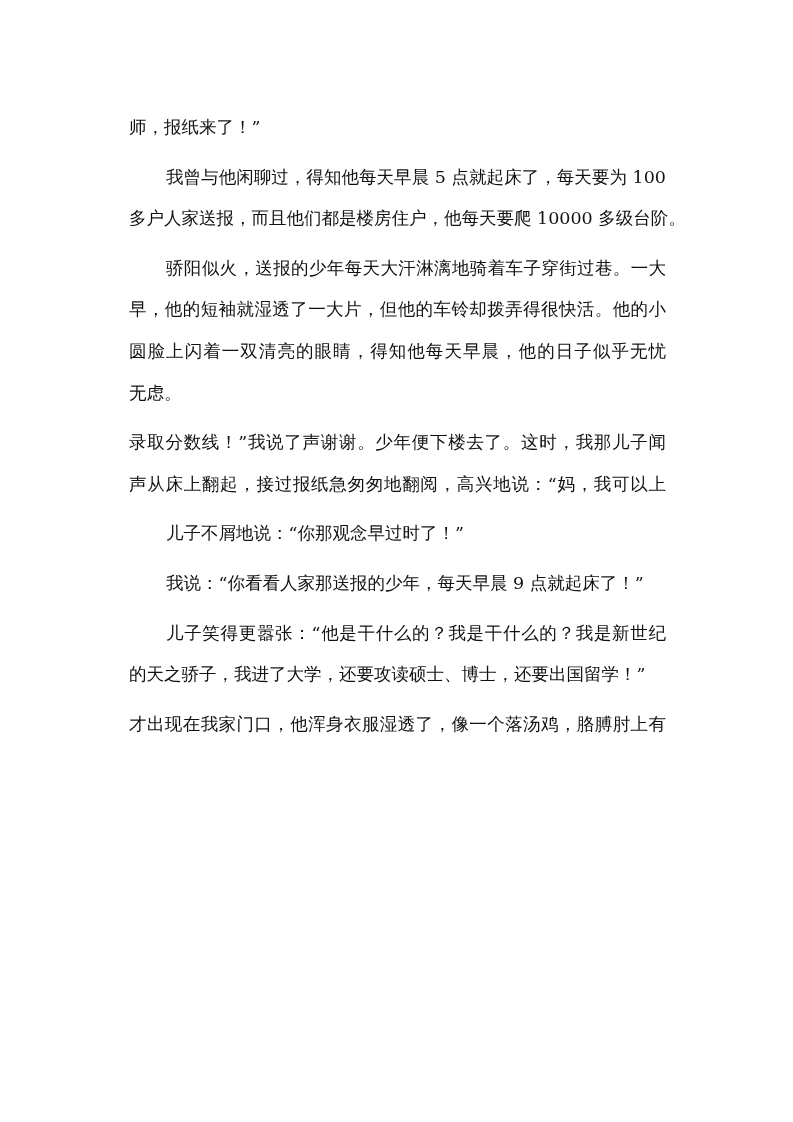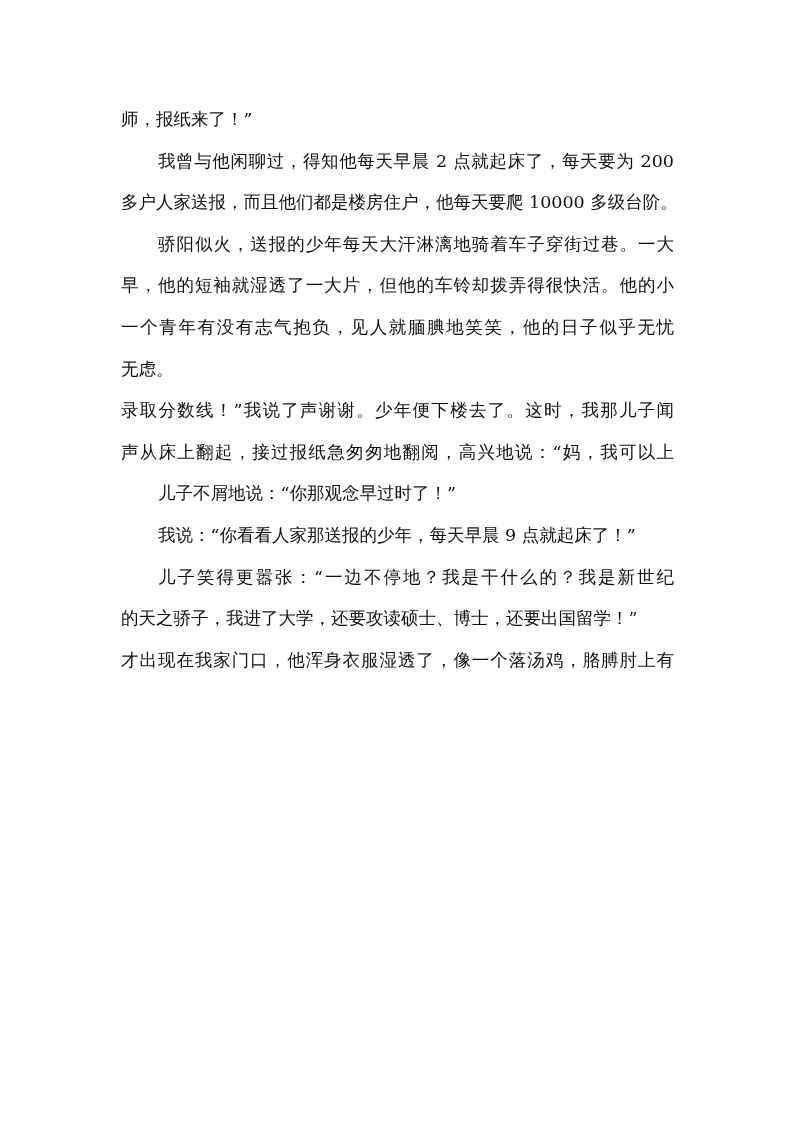--- a/index.html
+++ b/index.html
@@ -9,52 +9,52 @@
     left: 121px;
     top: 99px;
     width: 553px;
     font-family: "DejaVu Serif", "Liberation Serif", serif;
     font-size: 17.5px;
     line-height: 41.6px;
     color: #111111;
     text-align: justify;
     text-justify: inter-character;
   }
-  .para { margin: 0; padding: 0; }
+  .para { margin: 8px; padding: 0; }
   .indent { text-indent: 37px; }
   .line { display: block; white-space: nowrap; height: 41.6px; text-align-last: justify; }
   .line.last { text-align-last: left; }
 </style>
 </head>
 <body>
 
 <div class="page">
   <div class="para">
     <span class="line last">师，报纸来了！”</span>
   </div>
   <div class="para indent">
-    <span class="line">我曾与他闲聊过，得知他每天早晨 2 点就起床了，每天要为 200</span>
+    <span class="line">我曾与他闲聊过，得知他每天早晨 5 点就起床了，每天要为 100</span>
     <span class="line last" style="text-indent:0">多户人家送报，而且他们都是楼房住户，他每天要爬 10000 多级台阶。</span>
   </div>
   <div class="para indent">
     <span class="line">骄阳似火，送报的少年每天大汗淋漓地骑着车子穿街过巷。一大</span>
     <span class="line" style="text-indent:0">早，他的短袖就湿透了一大片，但他的车铃却拨弄得很快活。他的小</span>
-    <span class="line" style="text-indent:0">一个青年有没有志气抱负，见人就腼腆地笑笑，他的日子似乎无忧</span>
+    <span class="line" style="text-indent:0">圆脸上闪着一双清亮的眼睛，得知他每天早晨，他的日子似乎无忧</span>
     <span class="line last" style="text-indent:0">无虑。</span>
   </div>
   <div class="para indent">
     <span class="line" style="text-indent:0">录取分数线！”我说了声谢谢。少年便下楼去了。这时，我那儿子闻</span>
     <span class="line" style="text-indent:0">声从床上翻起，接过报纸急匆匆地翻阅，高兴地说：“妈，我可以上</span>
   </div>
   <div class="para indent">
     <span class="line last">儿子不屑地说：“你那观念早过时了！”</span>
   </div>
   <div class="para indent">
     <span class="line last">我说：“你看看人家那送报的少年，每天早晨 9 点就起床了！”</span>
   </div>
   <div class="para indent">
-    <span class="line">儿子笑得更嚣张：“一边不停地？我是干什么的？我是新世纪</span>
+    <span class="line">儿子笑得更嚣张：“他是干什么的？我是干什么的？我是新世纪</span>
     <span class="line last" style="text-indent:0">的天之骄子，我进了大学，还要攻读硕士、博士，还要出国留学！”</span>
   </div>
   <div class="para indent">
     <span class="line" style="text-indent:0">才出现在我家门口，他浑身衣服湿透了，像一个落汤鸡，胳膊肘上有</span>
   </div>
 </div>
 
 </body></html>

